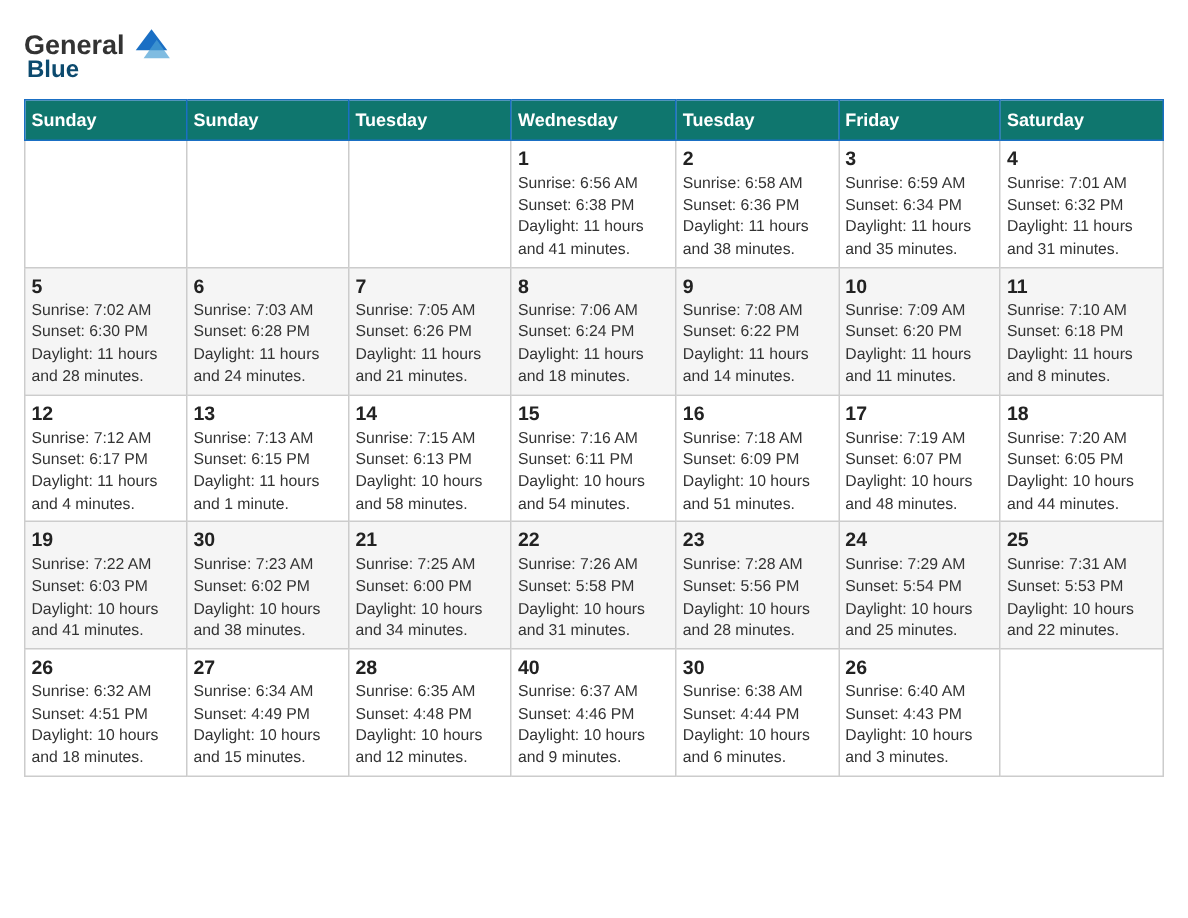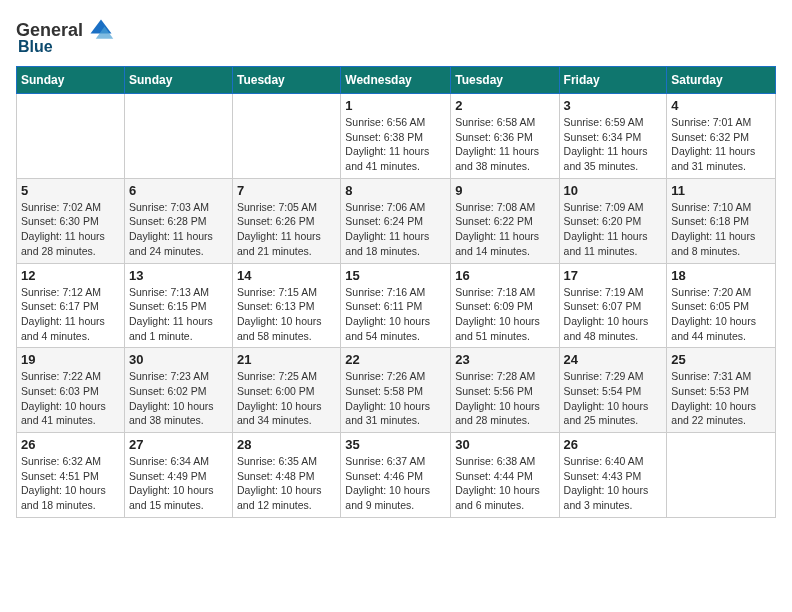--- a/index.html
+++ b/index.html
@@ -235,21 +235,21 @@
         </td>
         <td>
           <div class="day-number">27</div>
           <div class="day-info">Sunrise: 6:34 AM<br>Sunset: 4:49 PM<br>Daylight: 10 hours and 15 minutes.</div>
         </td>
         <td>
           <div class="day-number">28</div>
           <div class="day-info">Sunrise: 6:35 AM<br>Sunset: 4:48 PM<br>Daylight: 10 hours and 12 minutes.</div>
         </td>
         <td>
-          <div class="day-number">35</div>
+          <div class="day-number">40</div>
           <div class="day-info">Sunrise: 6:37 AM<br>Sunset: 4:46 PM<br>Daylight: 10 hours and 9 minutes.</div>
         </td>
         <td>
           <div class="day-number">30</div>
           <div class="day-info">Sunrise: 6:38 AM<br>Sunset: 4:44 PM<br>Daylight: 10 hours and 6 minutes.</div>
         </td>
         <td>
           <div class="day-number">26</div>
           <div class="day-info">Sunrise: 6:40 AM<br>Sunset: 4:43 PM<br>Daylight: 10 hours and 3 minutes.</div>
         </td>

